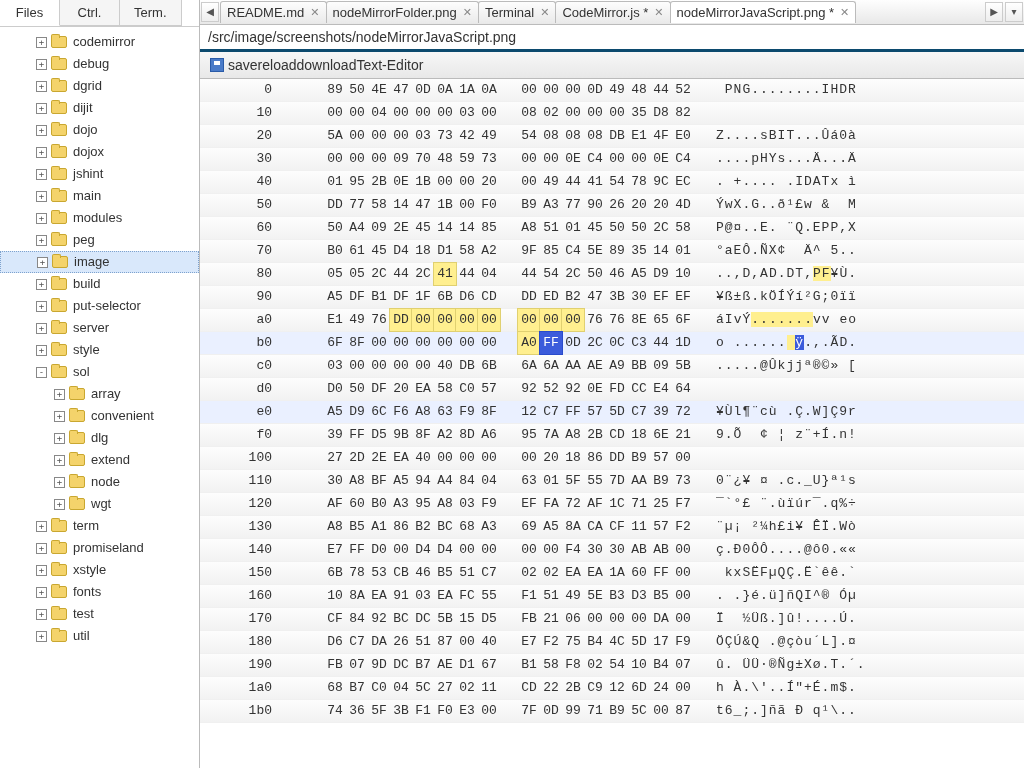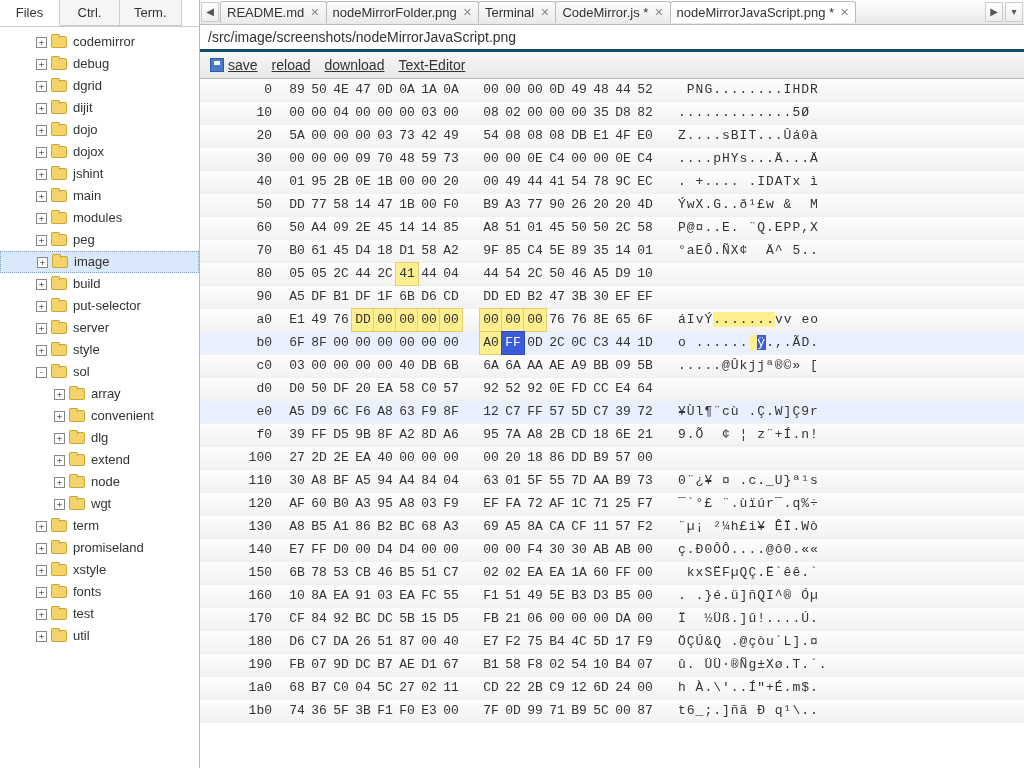--- a/index.html
+++ b/index.html
@@ -16,30 +16,30 @@
 .tree-item .folder { width: 16px; height: 12px; background: #f4d36b; border: 1px solid #c9a730; border-radius: 0 2px 2px 2px; position: relative; margin-right: 6px; }
 .tree-item .folder::before { content: ""; position: absolute; top: -3px; left: -1px; width: 7px; height: 3px; background: #f4d36b; border: 1px solid #c9a730; border-bottom: none; border-radius: 2px 2px 0 0; }
 .right-panel { flex: 1; display: flex; flex-direction: column; overflow: hidden; }
 .tab-bar { display: flex; align-items: center; border-bottom: 1px solid #bbb; background: linear-gradient(#fefefe,#e8e8e8); height: 25px; }
 .tab-scroll-btn { width: 18px; text-align: center; cursor: pointer; font-size: 10px; color: #555; border: 1px solid #ccc; height: 20px; line-height: 18px; background: linear-gradient(#fff,#eee); margin: 0 1px; }
 .tabs-container { display: flex; overflow: hidden; flex: 1; }
 .file-tab { display: flex; align-items: center; padding: 3px 6px; border: 1px solid #bbb; border-bottom: none; margin-right: -1px; background: linear-gradient(#fdfdfd,#eaeaea); cursor: pointer; font-size: 13px; white-space: nowrap; border-radius: 3px 3px 0 0; }
 .file-tab.active { background: #fff; }
 .file-tab .close { margin-left: 6px; color: #888; font-size: 11px; cursor: pointer; }
 .path-bar { padding: 4px 8px; border-bottom: 3px solid #0c4a6e; font-size: 14px; }
-.toolbar { display: flex; align-items: flex-end; gap: 14px; padding: 5px 10px; border-bottom: 1px solid #bbb; background: linear-gradient(#f7f7f7,#e8e8e8); font-size: 14px; text-decoration: underline; }
+.toolbar { display: flex; align-items: flex-end; padding: 5px 10px; border-bottom: 1px solid #bbb; background: linear-gradient(#f7f7f7,#e8e8e8); font-size: 14px; }
 .toolbar .btn { cursor: pointer; display: flex; align-items: center; gap: 4px; }
 .save-icon { width: 14px; height: 14px; background: #4a7bc8; border: 1px solid #2a5ba8; position: relative; }
 .save-icon::after { content: ""; position: absolute; top: 2px; left: 3px; width: 6px; height: 4px; background: #fff; }
 .hex-view { flex: 1; overflow: auto; font-family: "Courier New", monospace; font-size: 13px; background: #fff; }
 .hex-row { display: flex; align-items: center; padding: 0 6px; border-bottom: 1px solid #f0f0f0; background: linear-gradient(#fdfdfd,#f2f2f2); line-height: 22px; height: 23px; }
 .hex-row.alt { background: linear-gradient(#fdfdfd,#f2f2f2); }
 .hex-row.highlighted { background: #eaf0ff !important; }
 .hex-offset { width: 80px; text-align: right; padding-right: 14px; color: #333; }
-.hex-bytes { display: flex; }
+.hex-bytes { display: flex; margin-left: 38px; }
 .hex-byte { width: 22px; text-align: center; z-index: 1; }
 .hex-byte.hl-y { background: #ffef8f; outline: 1px solid #e0d070; }
 .hex-byte.hl-b { background: #3b5bdb; color: #fff; outline: 1px solid #2a4bcb; }
 .hex-gap { width: 18px; }
 .hex-ascii { padding-left: 22px; white-space: pre; letter-spacing: 1px; }
 .hex-ascii .c-hl-y { background: #ffef8f; }
 .hex-ascii .c-hl-b { background: #3b5bdb; color: #fff; }
 </style>
 </head>
 <body>
@@ -276,21 +276,20 @@
             <span class="hex-gap"></span>
             <span class="hex-byte">08</span>
             <span class="hex-byte">02</span>
             <span class="hex-byte">00</span>
             <span class="hex-byte">00</span>
             <span class="hex-byte">00</span>
             <span class="hex-byte">35</span>
             <span class="hex-byte">D8</span>
             <span class="hex-byte">82</span>
           </span>
-          <span class="hex-ascii">.............5Ø </span>
         </div>
         <div class="hex-row">
           <span class="hex-offset">20</span>
           <span class="hex-bytes">
             <span class="hex-byte">5A</span>
             <span class="hex-byte">00</span>
             <span class="hex-byte">00</span>
             <span class="hex-byte">00</span>
             <span class="hex-byte">03</span>
             <span class="hex-byte">73</span>
@@ -437,20 +436,21 @@
             <span class="hex-gap"></span>
             <span class="hex-byte">44</span>
             <span class="hex-byte">54</span>
             <span class="hex-byte">2C</span>
             <span class="hex-byte">50</span>
             <span class="hex-byte">46</span>
             <span class="hex-byte">A5</span>
             <span class="hex-byte">D9</span>
             <span class="hex-byte">10</span>
           </span>
+          <span class="hex-ascii"><span>.</span><span>.</span><span>,</span><span>D</span><span>,</span><span>A</span><span>D</span><span>.</span><span>D</span><span>T</span><span>,</span><span class="c-hl-y">P</span><span class="c-hl-y">F</span><span>¥</span><span>Ù</span><span>.</span></span>
         </div>
         <div class="hex-row alt">
           <span class="hex-offset">90</span>
           <span class="hex-bytes">
             <span class="hex-byte">A5</span>
             <span class="hex-byte">DF</span>
             <span class="hex-byte">B1</span>
             <span class="hex-byte">DF</span>
             <span class="hex-byte">1F</span>
             <span class="hex-byte">6B</span>
@@ -459,20 +459,21 @@
             <span class="hex-gap"></span>
             <span class="hex-byte">DD</span>
             <span class="hex-byte">ED</span>
             <span class="hex-byte">B2</span>
             <span class="hex-byte">47</span>
             <span class="hex-byte">3B</span>
             <span class="hex-byte">30</span>
             <span class="hex-byte">EF</span>
             <span class="hex-byte">EF</span>
           </span>
+          <span class="hex-ascii">¥ß±ß.kÖÍÝí²G;0ïï</span>
         </div>
         <div class="hex-row">
           <span class="hex-offset">a0</span>
           <span class="hex-bytes">
             <span class="hex-byte">E1</span>
             <span class="hex-byte">49</span>
             <span class="hex-byte">76</span>
             <span class="hex-byte hl-y">DD</span>
             <span class="hex-byte hl-y">00</span>
             <span class="hex-byte hl-y">00</span>

